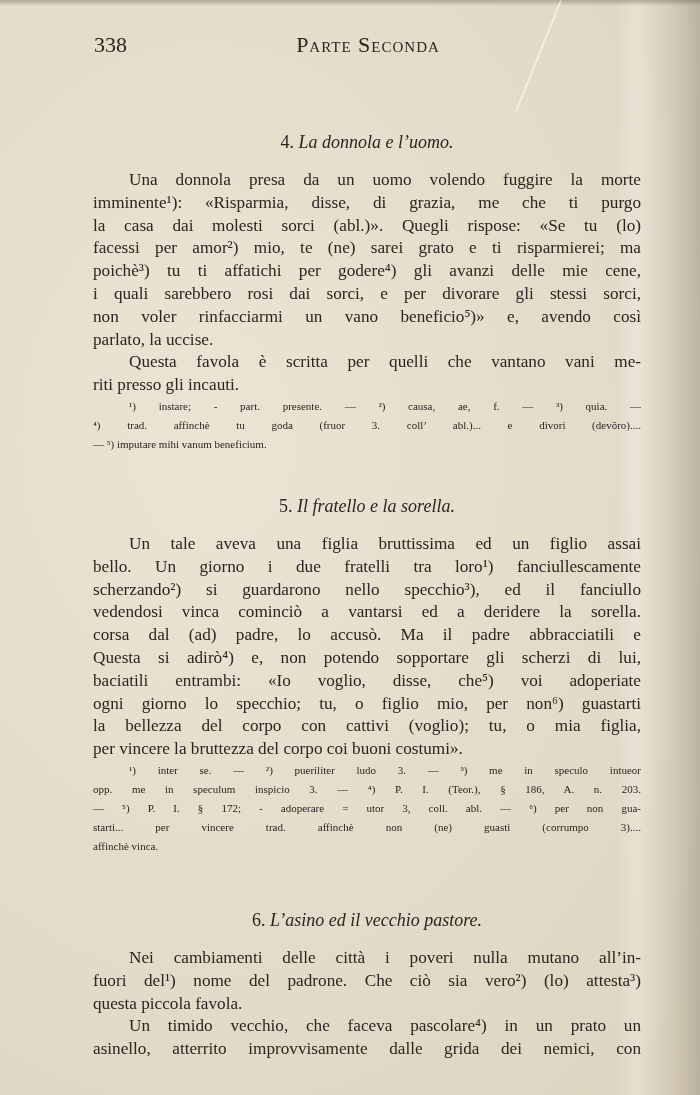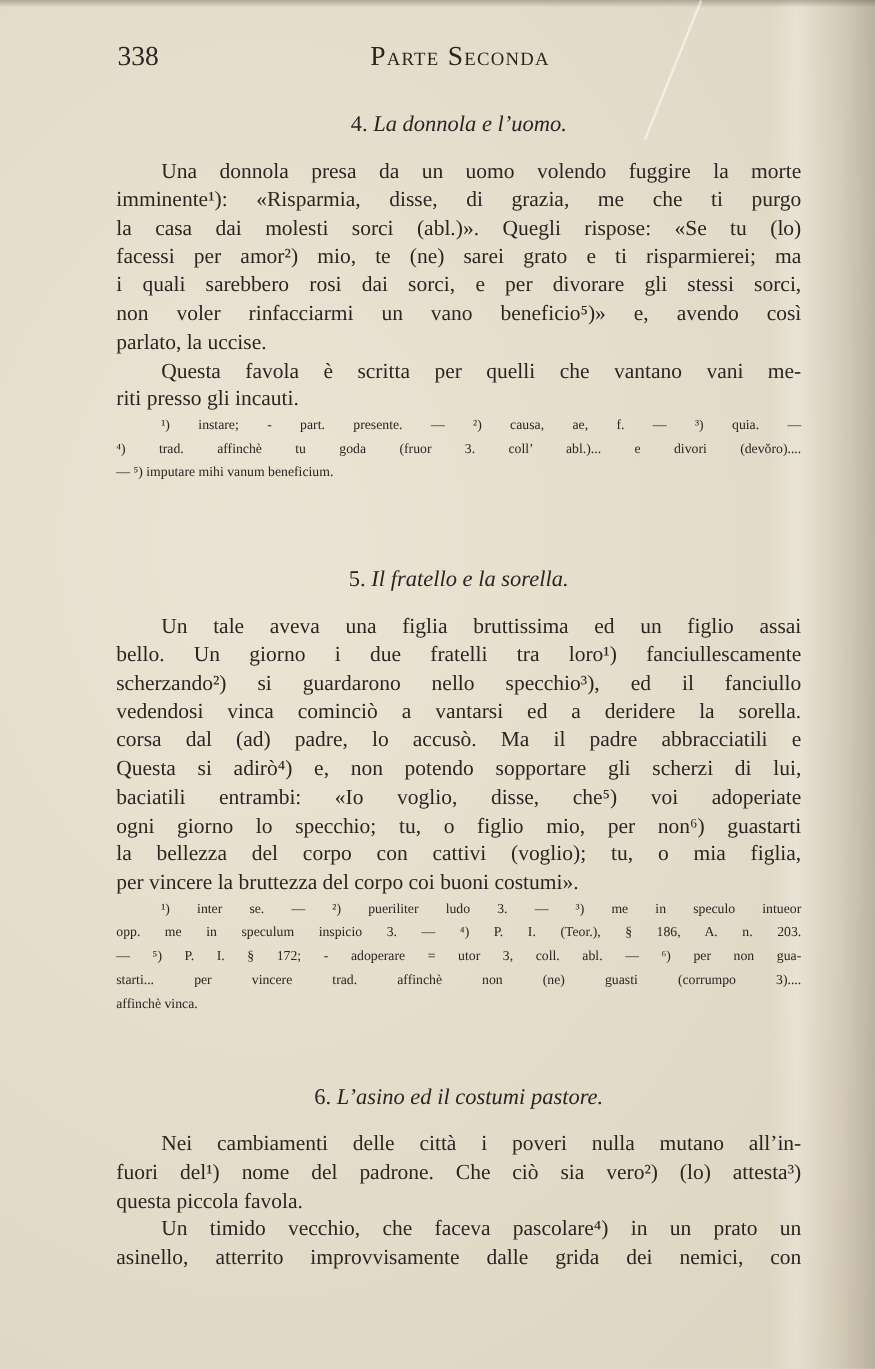--- a/index.html
+++ b/index.html
@@ -62,20 +62,21 @@
       letter-spacing: 1px;
     }
     .text-block {
       position: absolute;
       left: 93px;
       width: 548px;
       font-family: "Liberation Serif", serif;
       font-size: 17.2px;
       line-height: 22.8px;
       text-align: justify;
+      margin-top: 43px;
     }
     .story-title {
       text-align: center;
       font-size: 18px;
       margin: 0;
       height: 24px;
     }
     .story-title .title-text {
       font-style: italic;
     }
@@ -119,20 +120,21 @@
     <div class="story-title">
       <span>4.</span>
       <span class="title-text">La donnola e l’uomo.</span>
     </div>
     <div style="height:14px"></div>
     <div class="body">
       <span class="line indent">Una donnola presa da un uomo volendo fuggire la morte</span>
       <span class="line">imminente¹): «Risparmia, disse, di grazia, me che ti purgo</span>
       <span class="line">la casa dai molesti sorci (abl.)». Quegli rispose: «Se tu (lo)</span>
       <span class="line">facessi per amor²) mio, te (ne) sarei grato e ti risparmierei; ma</span>
+      <span class="line">poichè³) tu ti affatichi per godere⁴) gli avanzi delle mie cene,</span>
       <span class="line">i quali sarebbero rosi dai sorci, e per divorare gli stessi sorci,</span>
       <span class="line">non voler rinfacciarmi un vano beneficio⁵)» e, avendo così</span>
       <span class="line last">parlato, la uccise.</span>
       <span class="line indent">Questa favola è scritta per quelli che vantano vani me-</span>
       <span class="line last">riti presso gli incauti.</span>
     </div>
     <div class="notes">
       <span class="line indent">¹) instare; - part. presente. — ²) causa, ae, f. — ³) quia. —</span>
       <span class="line">⁴) trad. affinchè tu goda (fruor 3. coll’ abl.)... e divori (devŏro)....</span>
       <span class="line last">— ⁵) imputare mihi vanum beneficium.</span>
@@ -162,21 +164,21 @@
       <span class="line">opp. me in speculum inspicio 3. — ⁴) P. I. (Teor.), § 186, A. n. 203.</span>
       <span class="line">— ⁵) P. I. § 172; - adoperare = utor 3, coll. abl. — ⁶) per non gua-</span>
       <span class="line">starti... per vincere trad. affinchè non (ne) guasti (corrumpo 3)....</span>
       <span class="line last">affinchè vinca.</span>
     </div>
   </div>
 
   <div class="text-block" style="top:866px;">
     <div class="story-title">
       <span>6.</span>
-      <span class="title-text">L’asino ed il costumi pastore.</span>
+      <span class="title-text">L’asino ed il vecchio pastore.</span>
     </div>
     <div style="height:14px"></div>
     <div class="body">
       <span class="line indent">Nei cambiamenti delle città i poveri nulla mutano all’in-</span>
       <span class="line">fuori del¹) nome del padrone. Che ciò sia vero²) (lo) attesta³)</span>
       <span class="line last">questa piccola favola.</span>
       <span class="line indent">Un timido vecchio, che faceva pascolare⁴) in un prato un</span>
       <span class="line">asinello, atterrito improvvisamente dalle grida dei nemici, con</span>
     </div>
   </div>

